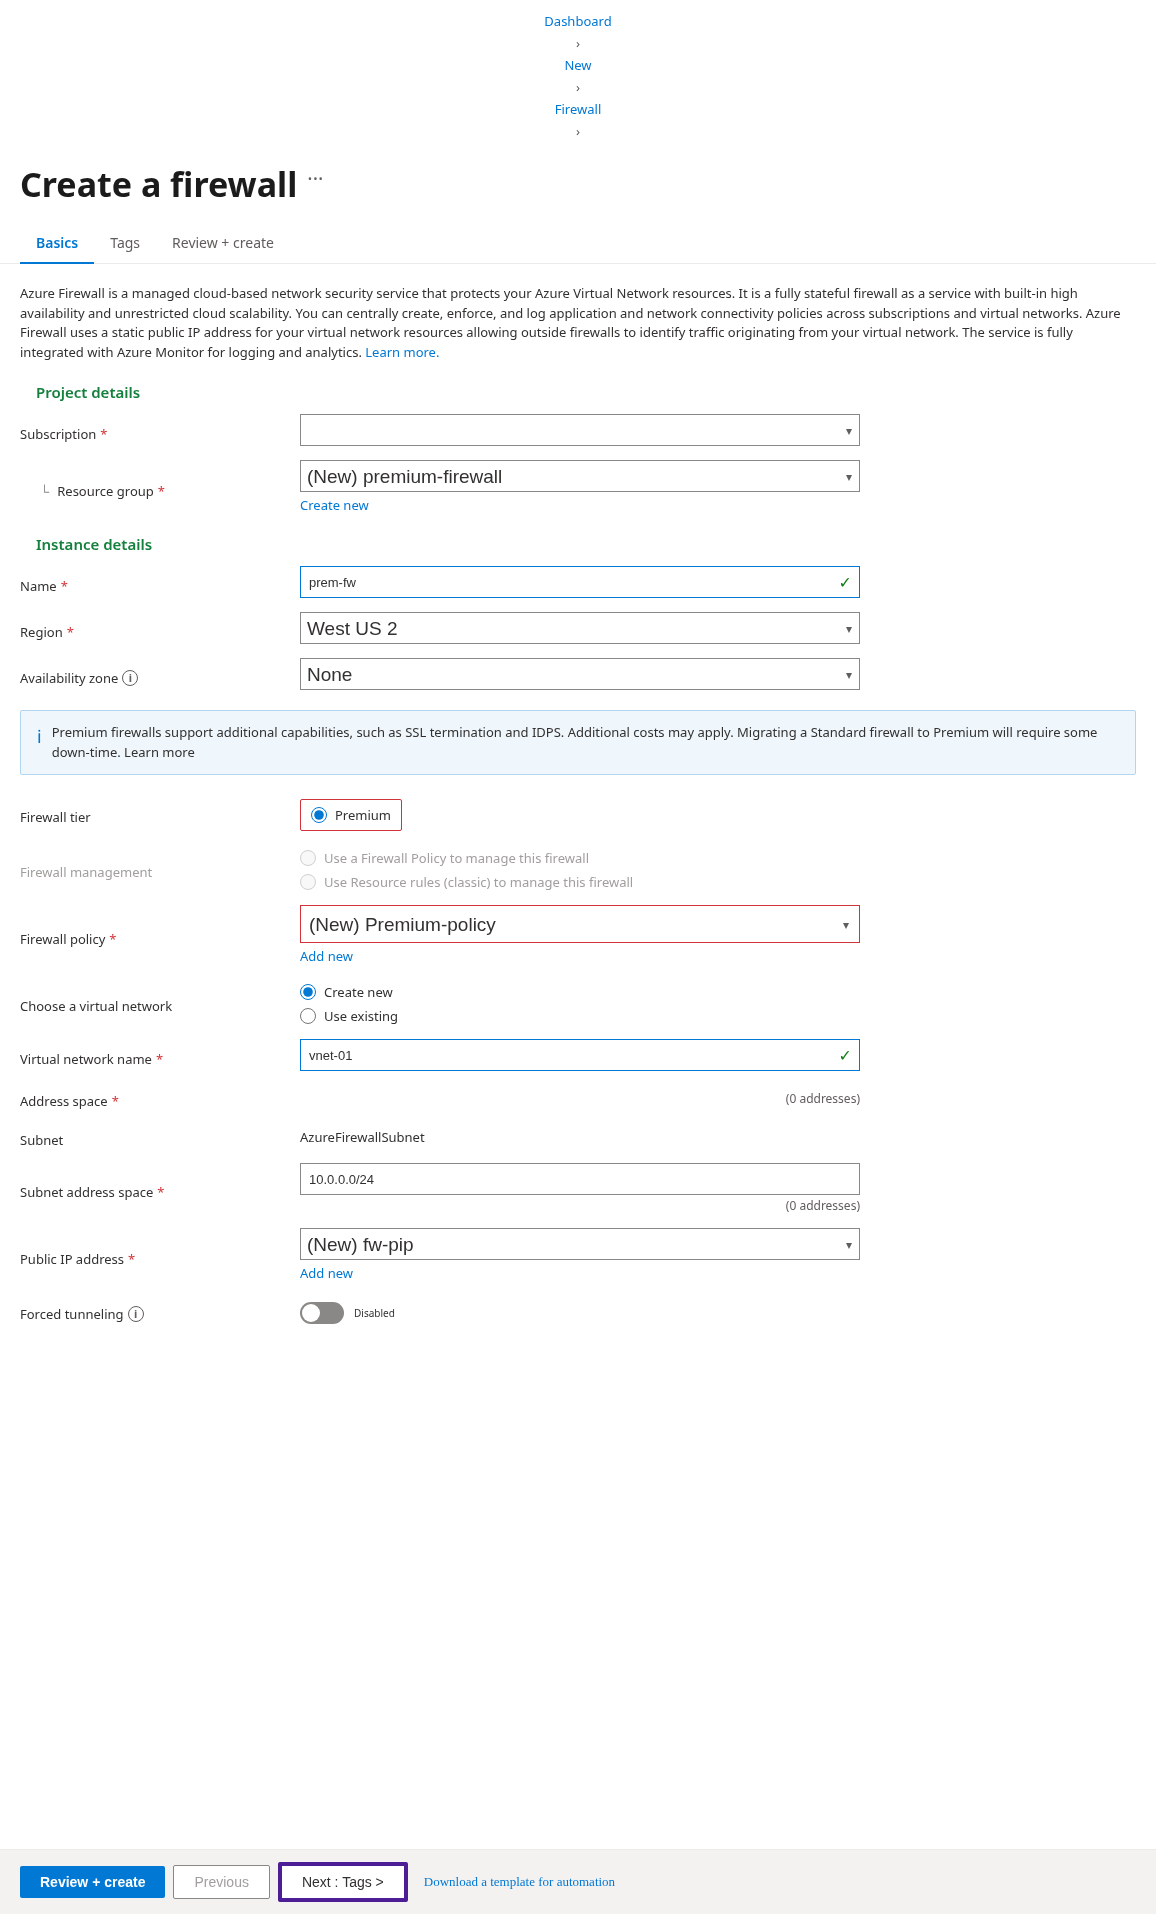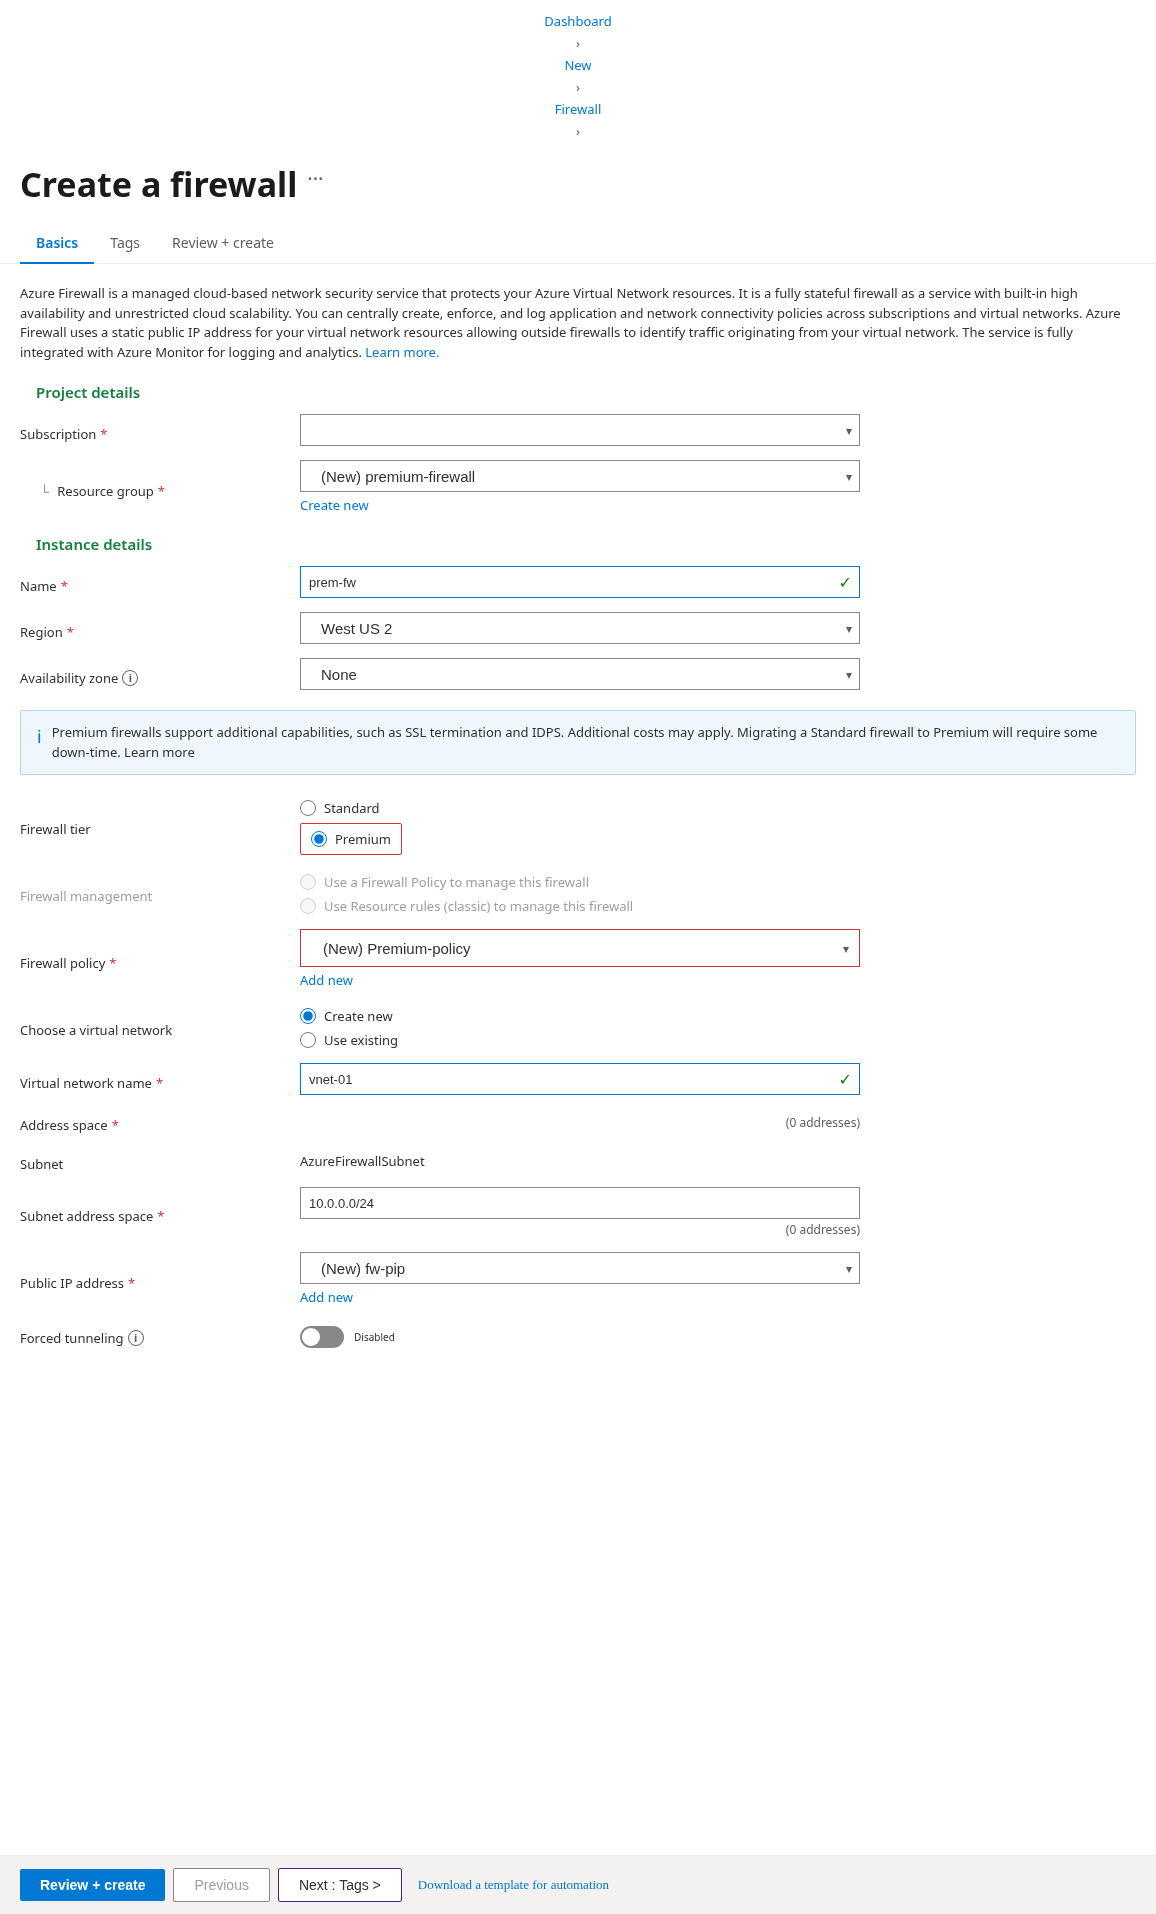--- a/index.html
+++ b/index.html
@@ -98,22 +98,22 @@
     .select-wrapper {
       position: relative;
       display: flex;
       align-items: center;
     }
     .select-field {
       width: 100%;
       height: 32px;
       border: 1px solid #8a8886;
       background: #fff;
-      padding: 0 30px 0 20px;
-      font-size: 15px;
+      padding: 0 30px 0 6px;
+      font-size: 19px;
       color: #323130;
       appearance: none;
       cursor: pointer;
     }
     .chevron-icon {
       position: absolute;
       right: 8px;
       top: 50%;
       transform: translateY(-50%);
       pointer-events: none;
@@ -288,21 +288,21 @@
       cursor: pointer;
       border-radius: 2px;
     }
     .btn-secondary.disabled {
       color: #a19f9d;
       cursor: default;
     }
     .btn-next {
       background: #fff;
       color: #323130;
-      border: 1px solid #4c1d95;
+      border: 4px solid #4c1d95;
       padding: 8px 20px;
       font-size: 14px;
       cursor: pointer;
       border-radius: 2px;
       font-weight: 400;
     }
     .download-link {
       color: #0078d4;
       font-size: 13px;
       text-decoration: none;
@@ -427,24 +427,20 @@
     <span class="info-icon">ℹ</span>
     <span class="info-text">Premium firewalls support additional capabilities, such as SSL termination and IDPS. Additional costs may apply. Migrating a Standard firewall to Premium will require some down-time. Learn more</span>
   </div>
 
   <div class="form-row">
     <div class="form-label">
       <span>Firewall tier</span>
     </div>
     <div class="form-control">
       <div class="radio-group">
-        <label class="radio-item">
-          <input type="radio" name="firewall-tier" style="">
-          <span>Standard</span>
-        </label>
         <label class="radio-item highlighted">
           <input type="radio" name="firewall-tier" checked="" style="">
           <span>Premium</span>
         </label>
       </div>
     </div>
   </div>
 
   <div class="form-row">
     <div class="form-label" style="color: #a19f9d;">

